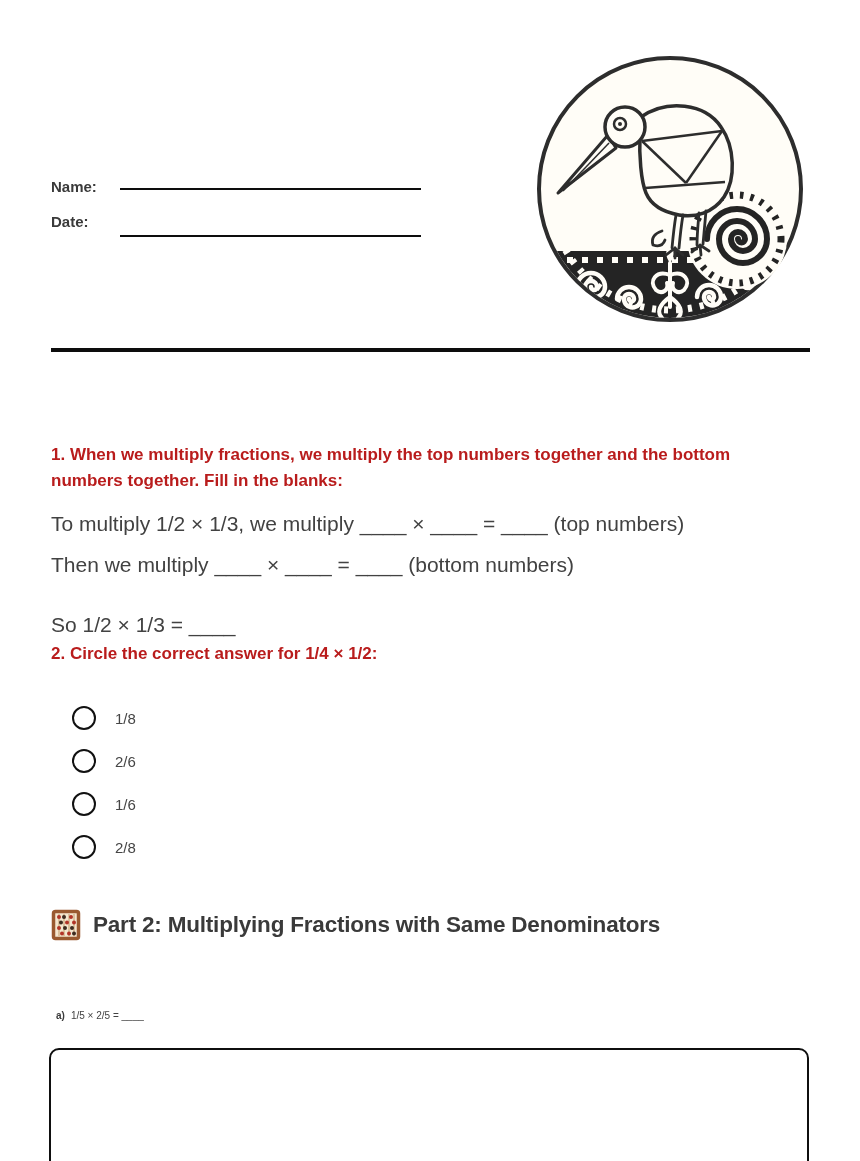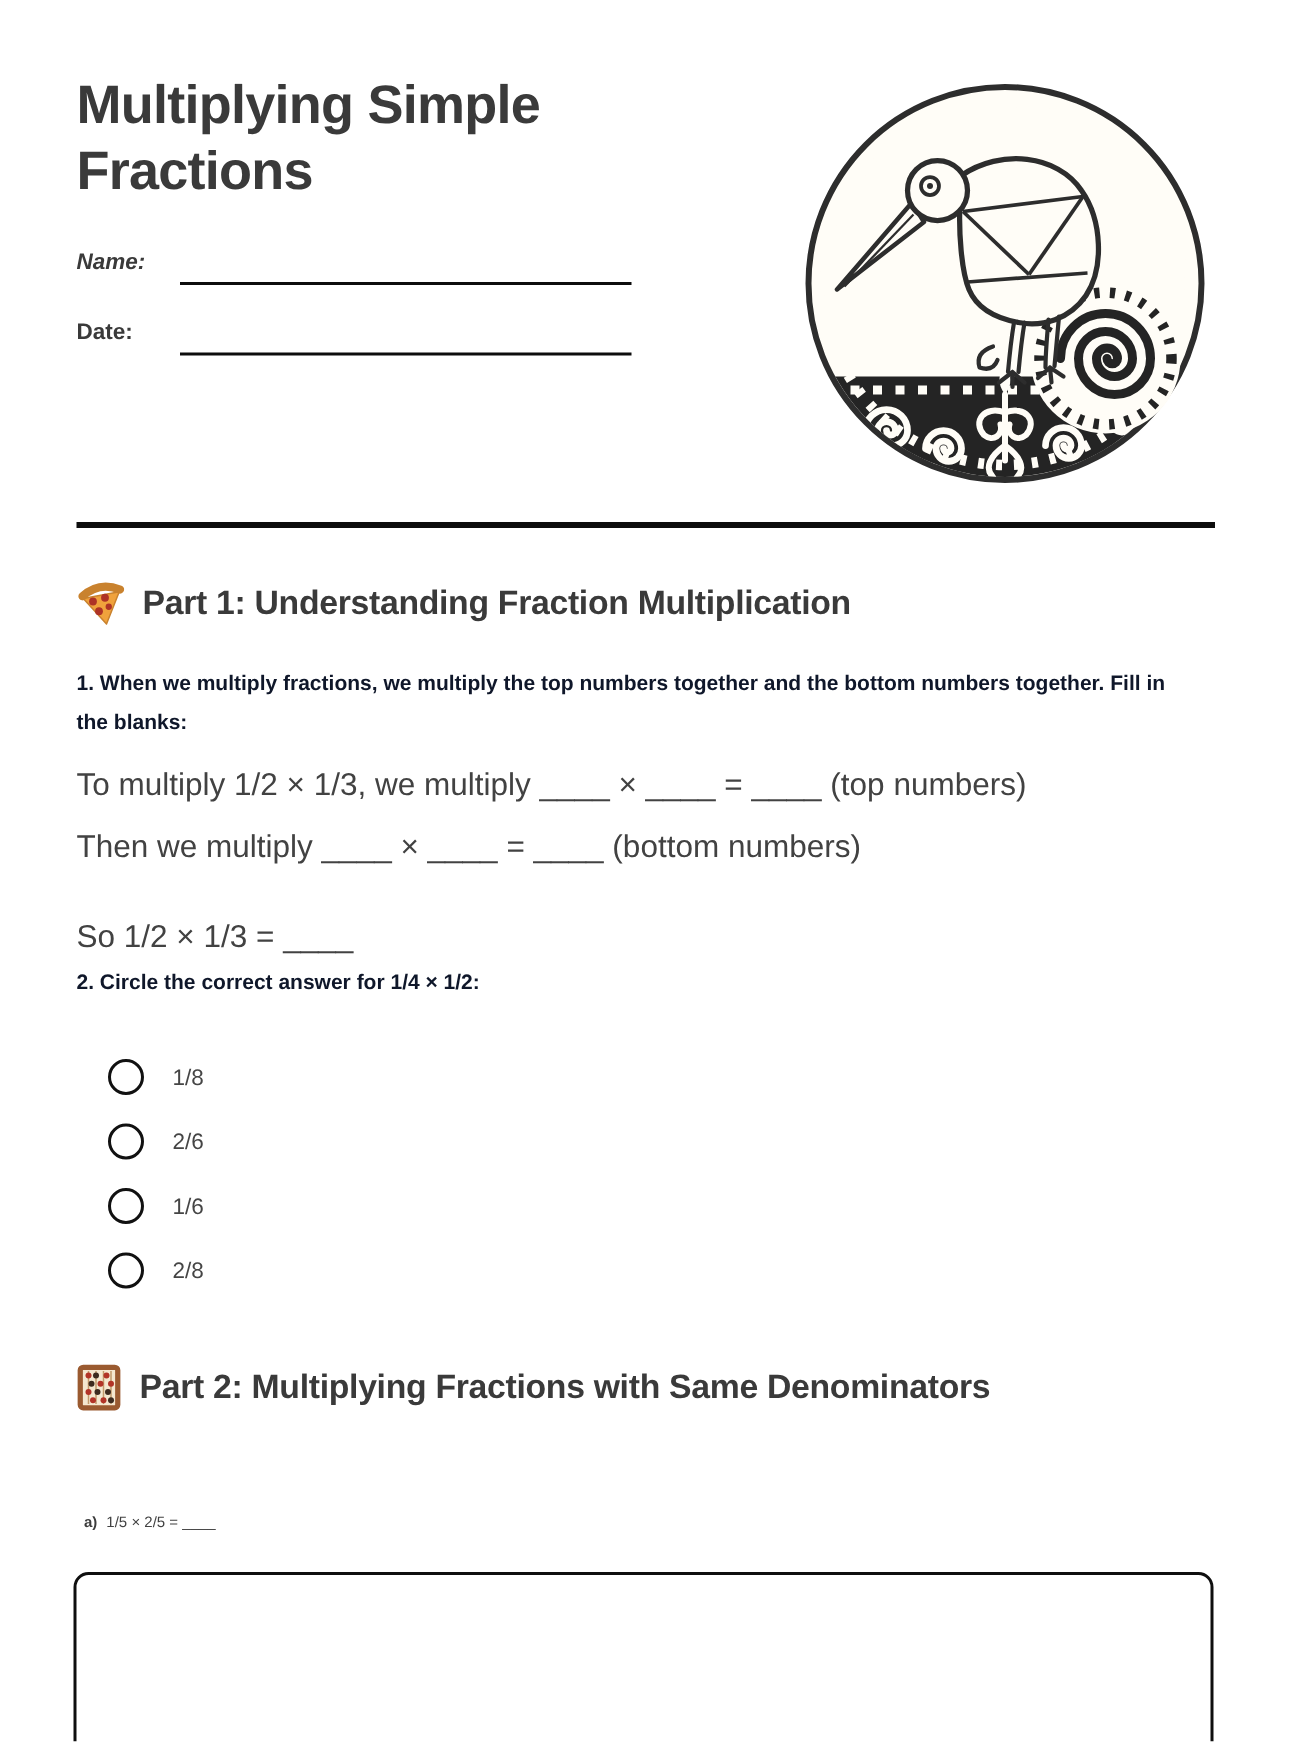--- a/index.html
+++ b/index.html
@@ -32,22 +32,22 @@
 
   .part-heading {
     left:51px; display:flex; align-items:center; gap:12px;
   }
   .part-heading .ph-text {
     font-size:22.5px; font-weight:700; color:#3a3a3a; letter-spacing:-0.2px;
   }
   .part-heading svg { display:block; }
 
   .prompt-bold {
-    left:51px; width:740px; font-size:14px; font-weight:700;
-    color:#0f172a; line-height:26px;
+    left:51px; width:740px; font-size:17px; font-weight:700;
+    color:#b91c1c; line-height:26px;
   }
   .body-line {
     left:51px; width:740px; font-size:21px; color:#424242; line-height:22px;
   }
 
   .radio-row {
     left:60px; display:flex; align-items:center; gap:19px; cursor:pointer;padding-left:12px;
   }
   .radio-circle {
     width:24px; height:24px; border:2.6px solid #111; border-radius:50%;
@@ -61,23 +61,22 @@
   .answer-box {
     left:49px; top:1048px; width:760px; height:160px;
     border:2.5px solid #0f0f0f; border-radius:10px; background:#fff; cursor:text;
   }
 </style>
 </head>
 <body>
 
 <div class="page">
 
-  <h1 class="abs title">Multiplying Simple Fractions</h1>
-
-  <div class="abs field-label" style="top:166px;font-style:italic;">Name:</div>
+
+  <div class="abs field-label" style="top:178px;">Name:</div>
   <div class="abs field-line" style="top:188px;"></div>
 
   <div class="abs field-label" style="top:213px;">Date:</div>
   <div class="abs field-line" style="top:235px;"></div>
 
   <div class="abs emblem">
     <svg viewBox="0 0 283 293" width="283" height="293">
       <defs>
         <clipPath id="cclip">
             <circle cx="141" cy="144" r="129"></circle>
@@ -140,31 +139,20 @@
 
         <circle cx="96" cy="82" r="20" stroke-width="3.5"></circle>
         <circle cx="91" cy="79" r="6" stroke-width="2.5"></circle>
         <circle cx="91" cy="79" r="2" fill="#2d2d2d" stroke="none"></circle>
       </g>
     </svg>
   </div>
 
   <div class="abs rule"></div>
 
-  <div class="abs part-heading" style="top:386px;">
-    <svg width="32" height="32" viewBox="0 0 32 32">
-      <path d="M4.5 13 L28.5 8.5 L20 30 Z" fill="#f0a23c" stroke="#c9822e" stroke-width="1" stroke-linejoin="round"></path>
-      <path d="M4 11.5 Q15 1.5 29 7" fill="none" stroke="#c9822e" stroke-width="5.5" stroke-linecap="round"></path>
-      <circle cx="11" cy="15" r="2.6" fill="#ae3326"></circle>
-      <circle cx="19" cy="12.5" r="2.6" fill="#ae3326"></circle>
-      <circle cx="15" cy="21.5" r="2.6" fill="#ae3326"></circle>
-      <circle cx="21.5" cy="18.5" r="2.1" fill="#ae3326"></circle>
-    </svg>
-    <span class="ph-text">Part 1: Understanding Fraction Multiplication</span>
-  </div>
 
   <div class="abs prompt-bold" style="top:442px;">1. When we multiply fractions, we multiply the top numbers together and the bottom numbers together. Fill in the blanks:</div>
   <div class="abs body-line" style="top:513px;">To multiply 1/2 × 1/3, we multiply ____ × ____ = ____ (top numbers)</div>
   <div class="abs body-line" style="top:554px;">Then we multiply ____ × ____ = ____ (bottom numbers)</div>
   <div class="abs body-line" style="top:596px;margin-top:18px;">So 1/2 × 1/3 = ____</div>
 
   <div class="abs prompt-bold" style="top:641px;">2. Circle the correct answer for 1/4 × 1/2:</div>
 
   <div class="abs radio-row" style="top:706px;">
     <span class="radio-circle"></span>

